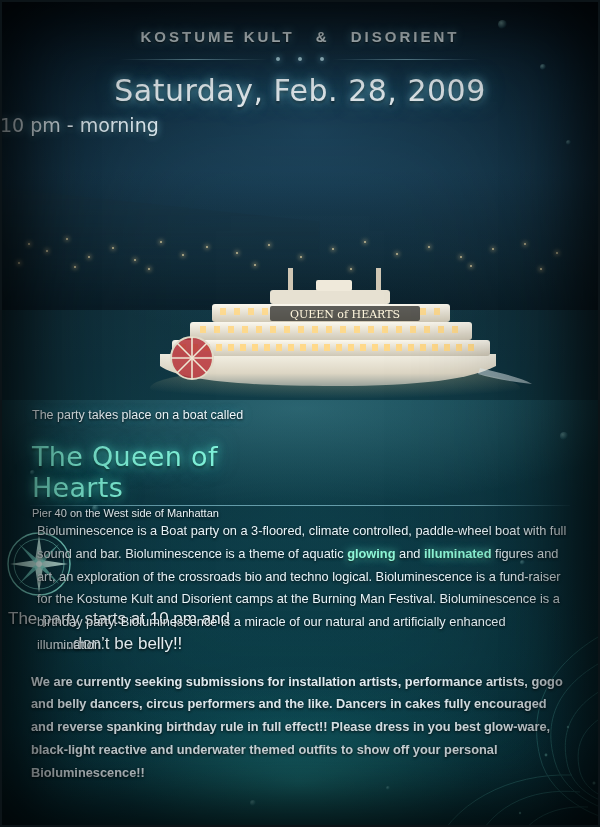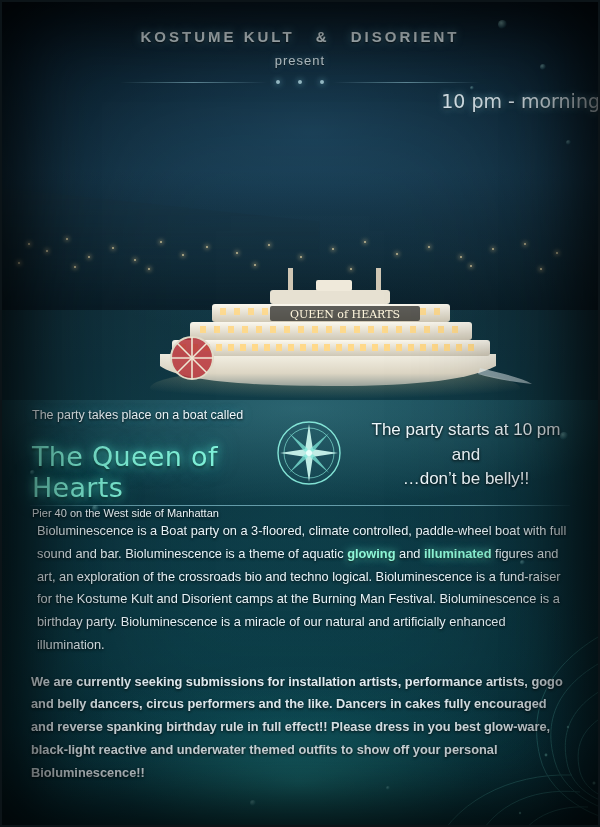--- a/index.html
+++ b/index.html
@@ -127,30 +127,30 @@
   .divider-dots .line { flex: 1; height: 1px; background: linear-gradient(90deg, rgba(180,240,255,0), rgba(180,240,255,.55), rgba(180,240,255,0)); }
   .divider-dots .dot { width: 4px; height: 4px; border-radius: 50%; background: rgba(200,245,255,.85); margin: 0 9px; box-shadow: 0 0 6px rgba(150,235,255,.9); }
 
   .date {
     text-align: center; margin-top: 12px;
     font-family: "DejaVu Sans", sans-serif;
     font-size: 30px; color: #f2fbff; letter-spacing: .5px;
     text-shadow: 0 0 8px rgba(150,235,255,.8), 0 0 20px rgba(80,200,240,.55), 0 2px 3px rgba(0,0,0,.8);
   }
   .time {
-    text-align: right; margin-top: 6px;
+    text-align: left; margin-top: 6px;
     font-family: "DejaVu Sans", sans-serif;
     font-size: 19px; color: #eaf8ff;
     text-shadow: 0 0 7px rgba(150,235,255,.75), 0 1px 3px rgba(0,0,0,.8);
   }
 
   
   .midinfo {
     position: absolute; top: 408px; left: 0; width: 600px; height: 95px;
-    display: flex; align-items: flex-start;
+    display: flex; align-items: flex-start; flex-direction: column;
   }
   .mid-left { width: 270px; padding-left: 32px; }
   .mid-left .l1 {
     font-size: 12.5px; color: #eef8fc; text-shadow: 0 1px 3px #000, 0 0 8px rgba(80,200,230,.5);
   }
   .mid-left .boatname {
     margin-top: 19px;
     font-family: "DejaVu Sans", sans-serif;
     font-size: 27px; color: #7ef0d8;
     text-shadow: 0 0 9px rgba(90,245,220,.85), 0 0 22px rgba(50,200,190,.6), 0 2px 3px rgba(0,0,0,.8);
@@ -366,31 +366,31 @@
     </svg>
   </div>
 
   <div class="content">
 
     <div class="presenters">
       <span>KOSTUME KULT</span>
       <span class="amp">&amp;</span>
       <span>DISORIENT</span>
     </div>
-    <div class="present-word">present</div>
 
 
     <div class="divider-dots">
       <span class="line"></span>
       <span class="dot"></span>
       <span class="dot"></span>
       <span class="dot"></span>
       <span class="line"></span>
     </div>
 
+    <div class="date">Saturday, Feb. 28, 2009</div>
     <div class="time">10 pm - morning</div>
 
     <div class="midinfo">
       <div class="mid-left">
         <div class="l1">The party takes place on a boat called</div>
         <div class="boatname">The Queen of Hearts</div>
         <div class="l3">Pier 40 on the West side of Manhattan</div>
       </div>
 
       <div class="compass">

